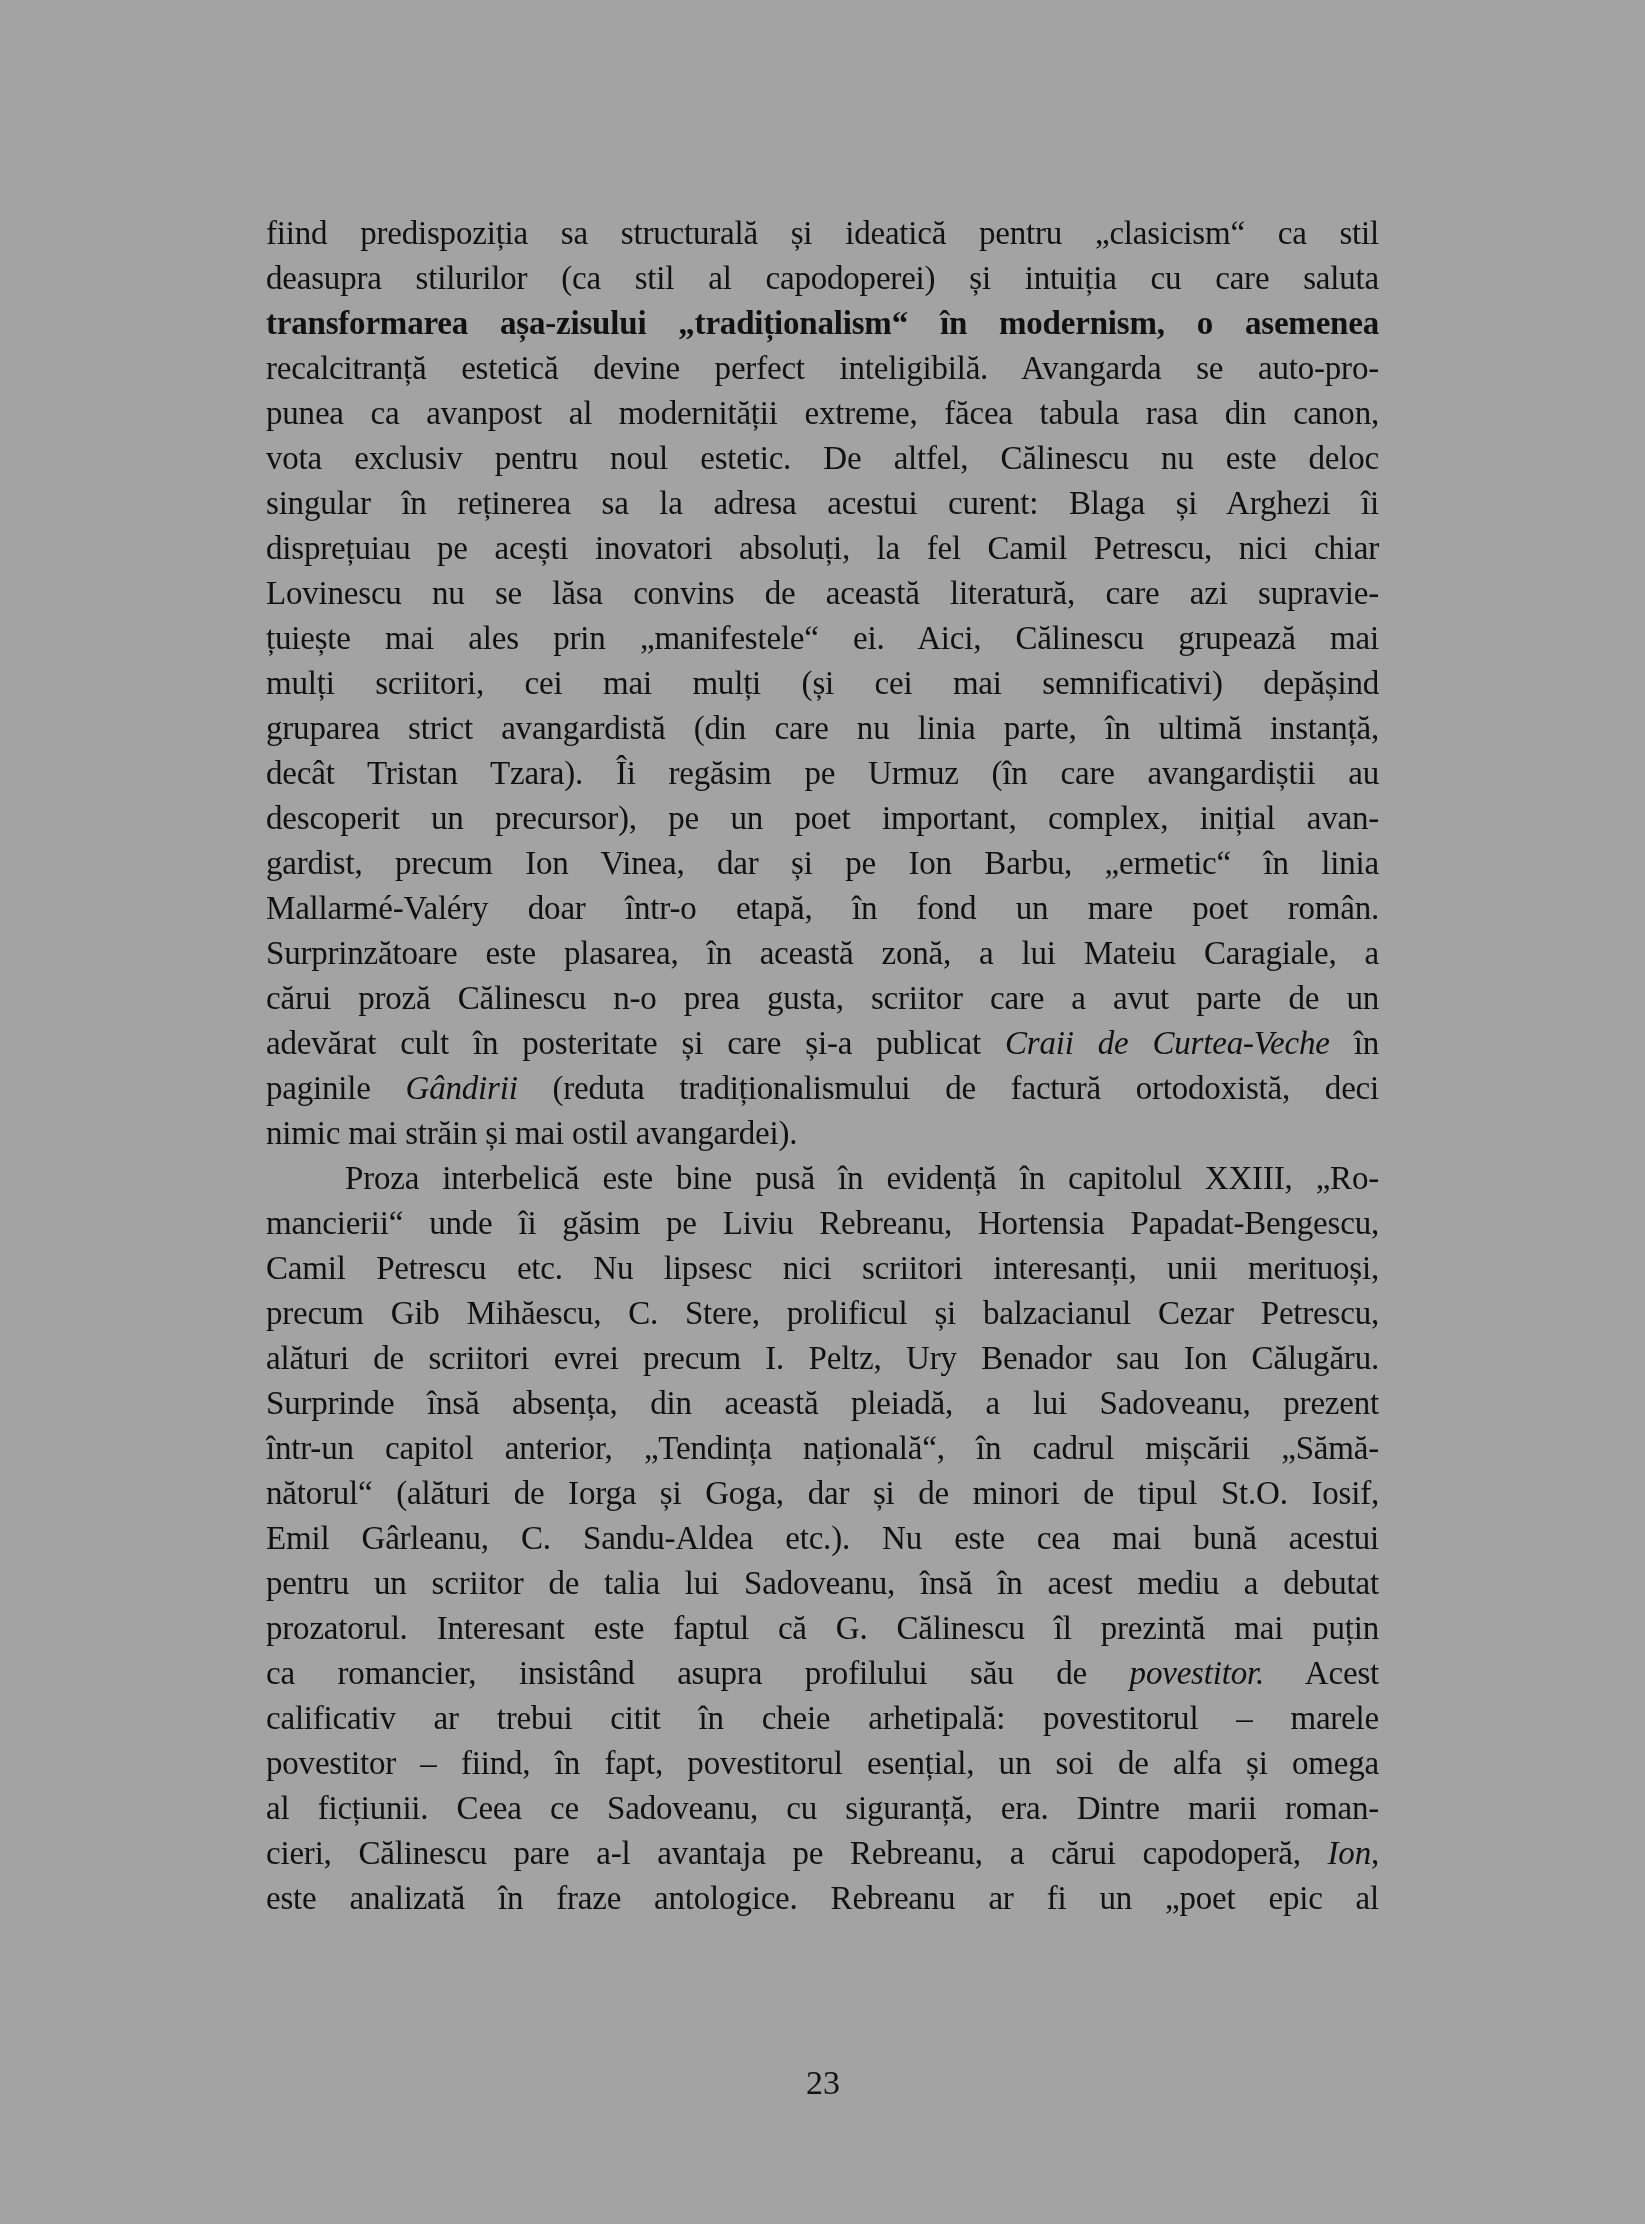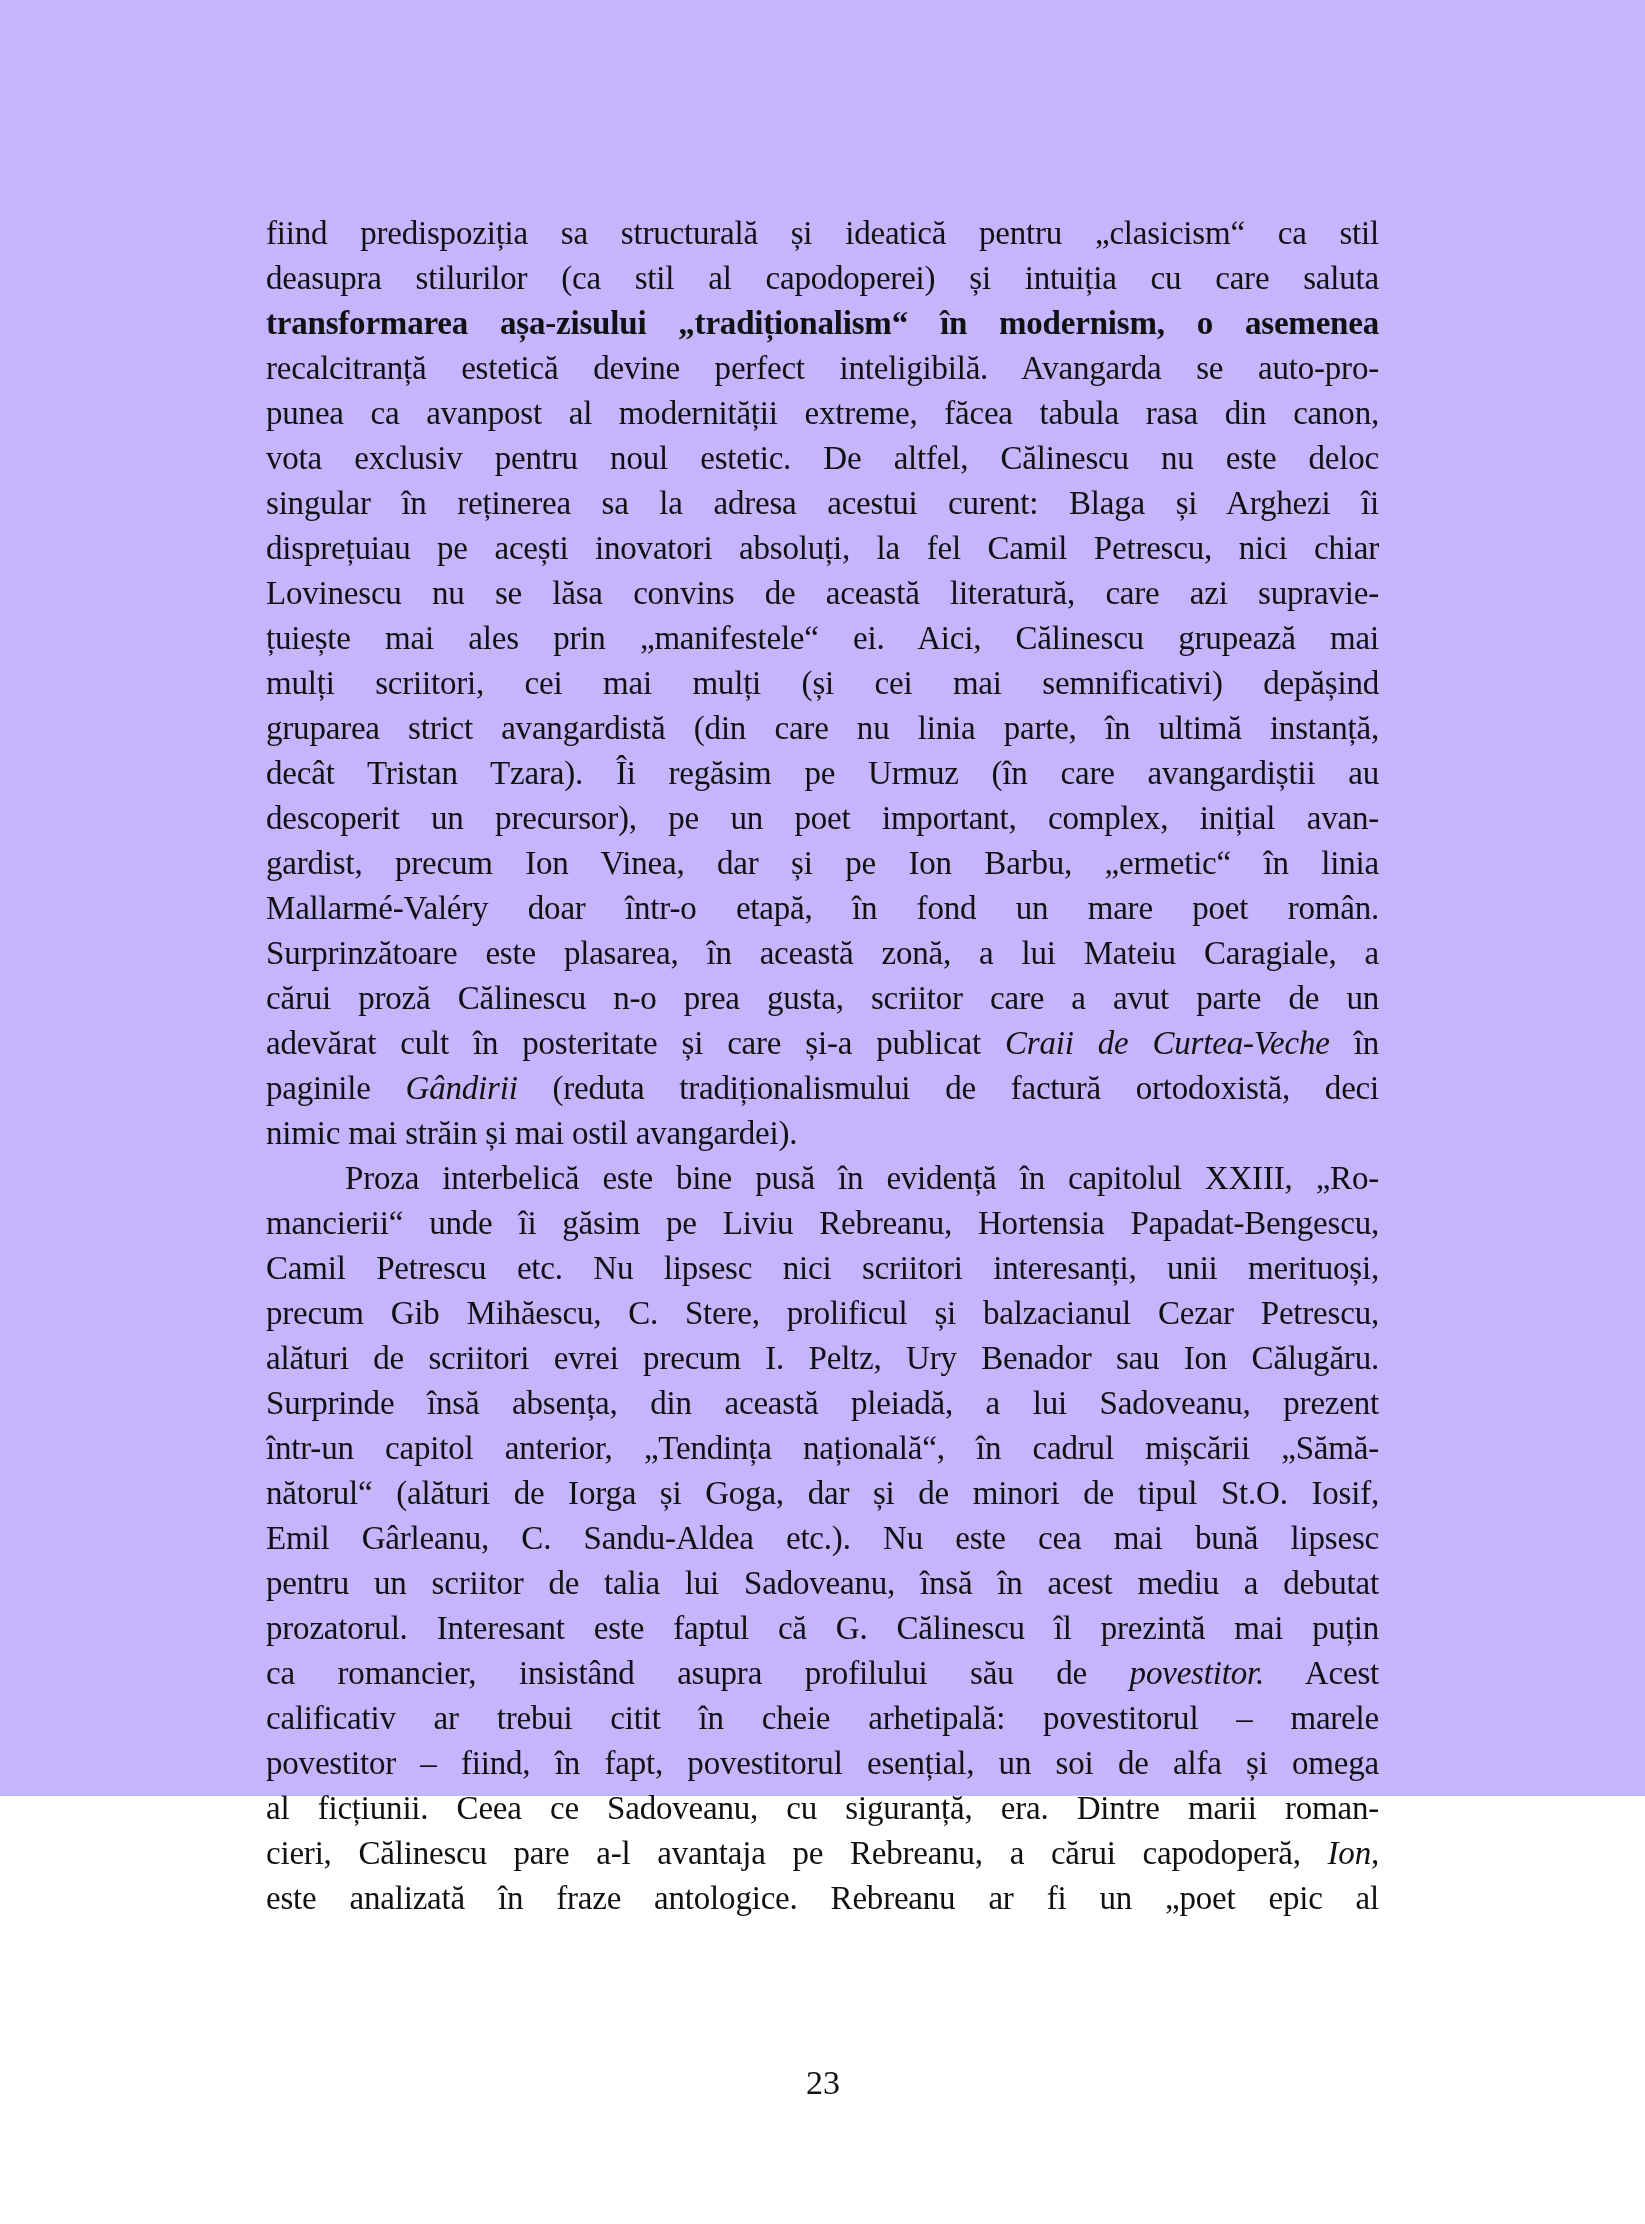--- a/index.html
+++ b/index.html
@@ -12,22 +12,22 @@
     height: 2224px;
     position: relative;
     overflow: hidden;
     font-family: "Liberation Serif", "DejaVu Serif", serif;
     color: #111111;
   }
   .page {
     position: absolute;
     left: 0; top: 0;
     width: 1646px;
-    height: 1796px;
-    background: #c4b5fd;
+    height: 2224px;
+    background: #a3a3a3;
   }
   .text-block {
     position: absolute;
     left: 266px;
     top: 211px;
     width: 1113px;
   }
   .paragraph { margin: 0; }
   .line {
     display: block;
@@ -88,21 +88,21 @@
       </div>
       <div class="paragraph">
         <span class="line indent" style="white-space: normal; overflow: hidden;">Proza interbelică este bine pusă în evidență în capitolul XXIII, „Ro-</span>
         <span class="line" style="white-space: normal; overflow: hidden;">mancierii“ unde îi găsim pe Liviu Rebreanu, Hortensia Papadat-Bengescu,</span>
         <span class="line" style="white-space: normal; overflow: hidden;">Camil Petrescu etc. Nu lipsesc nici scriitori interesanți, unii merituoși,</span>
         <span class="line" style="white-space: normal; overflow: hidden;">precum Gib Mihăescu, C. Stere, prolificul și balzacianul Cezar Petrescu,</span>
         <span class="line" style="white-space: normal; overflow: hidden;">alături de scriitori evrei precum I. Peltz, Ury Benador sau Ion Călugăru.</span>
         <span class="line" style="white-space: normal; overflow: hidden;">Surprinde însă absența, din această pleiadă, a lui Sadoveanu, prezent</span>
         <span class="line" style="white-space: normal; overflow: hidden;">într-un capitol anterior, „Tendința națională“, în cadrul mișcării „Sămă-</span>
         <span class="line" style="white-space: normal; overflow: hidden;">nătorul“ (alături de Iorga și Goga, dar și de minori de tipul St.O. Iosif,</span>
-        <span class="line" style="white-space: normal; overflow: hidden;">Emil Gârleanu, C. Sandu-Aldea etc.). Nu este cea mai bună lipsesc</span>
+        <span class="line" style="white-space: normal; overflow: hidden;">Emil Gârleanu, C. Sandu-Aldea etc.). Nu este cea mai bună acestui</span>
         <span class="line" style="white-space: normal; overflow: hidden;">pentru un scriitor de talia lui Sadoveanu, însă în acest mediu a debutat</span>
         <span class="line" style="white-space: normal; overflow: hidden;">prozatorul. Interesant este faptul că G. Călinescu îl prezintă mai puțin</span>
         <span class="line" style="white-space: normal; overflow: hidden;"><span>ca romancier, insistând asupra profilului său de </span><i>povestitor.</i><span> Acest</span></span>
         <span class="line" style="white-space: normal; overflow: hidden;">calificativ ar trebui citit în cheie arhetipală: povestitorul – marele</span>
         <span class="line" style="white-space: normal; overflow: hidden;">povestitor – fiind, în fapt, povestitorul esențial, un soi de alfa și omega</span>
         <span class="line" style="white-space: normal; overflow: hidden;">al ficțiunii. Ceea ce Sadoveanu, cu siguranță, era. Dintre marii roman-</span>
         <span class="line" style="white-space: normal; overflow: hidden;"><span>cieri, Călinescu pare a-l avantaja pe Rebreanu, a cărui capodoperă, </span><i>Ion</i><span>,</span></span>
         <span class="line" style="white-space: normal; overflow: hidden;">este analizată în fraze antologice. Rebreanu ar fi un „poet epic al</span>
       </div>
     </div>

